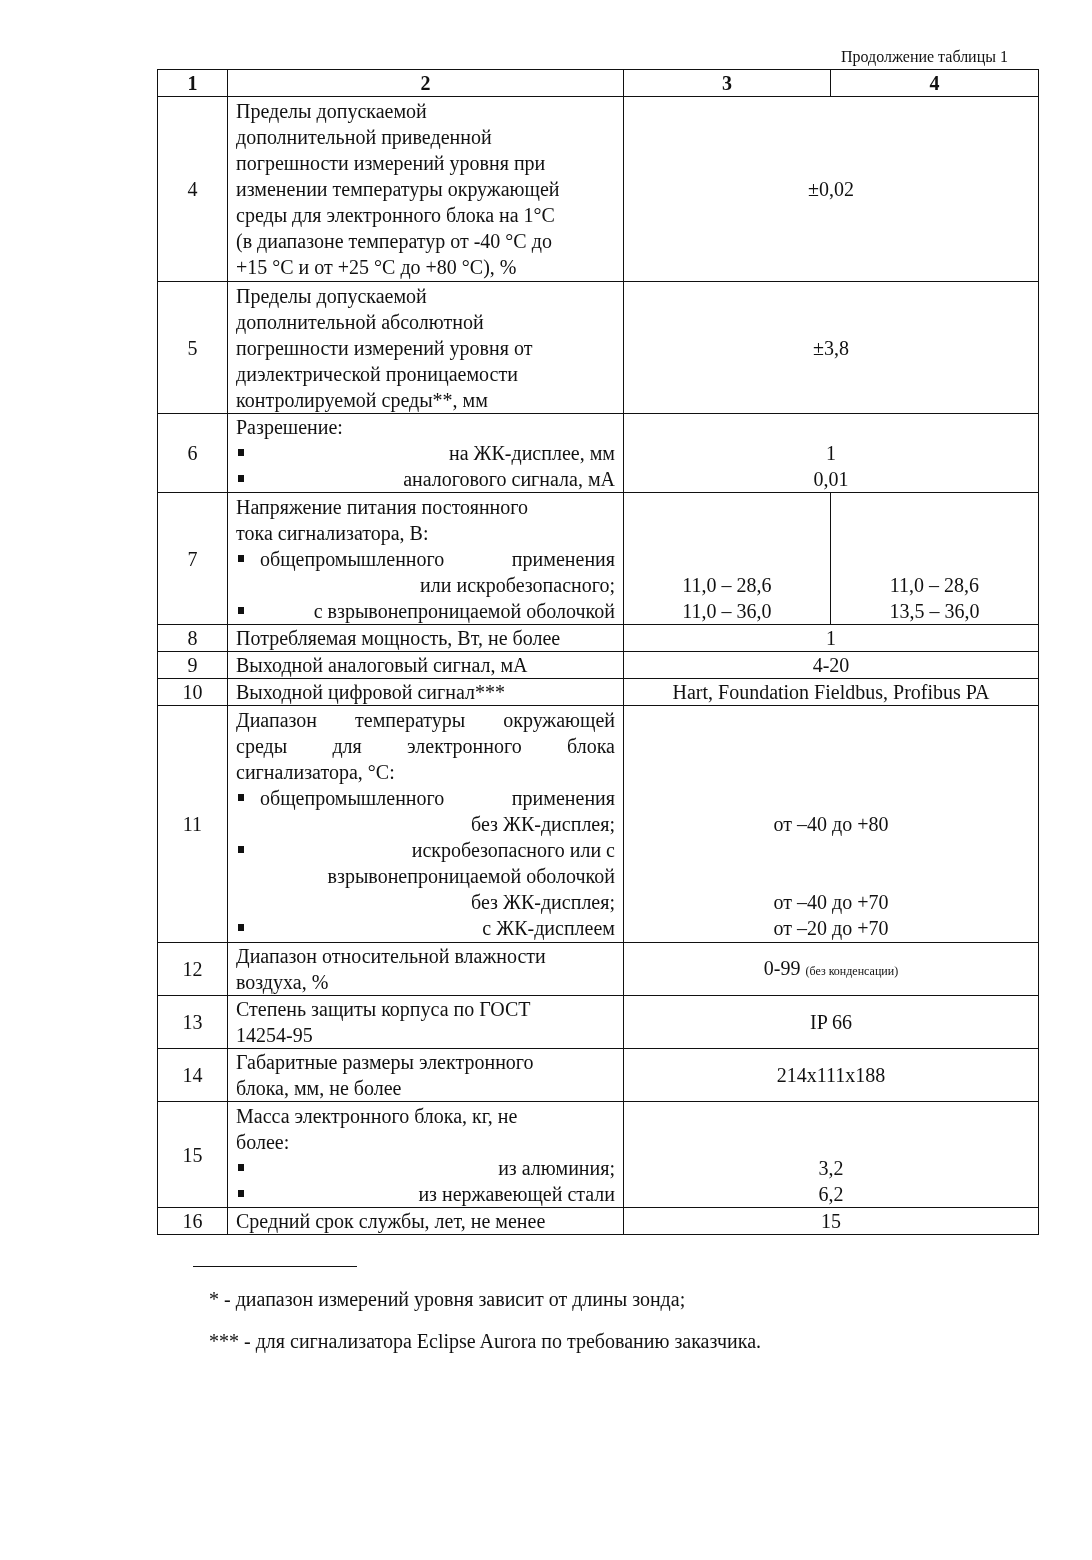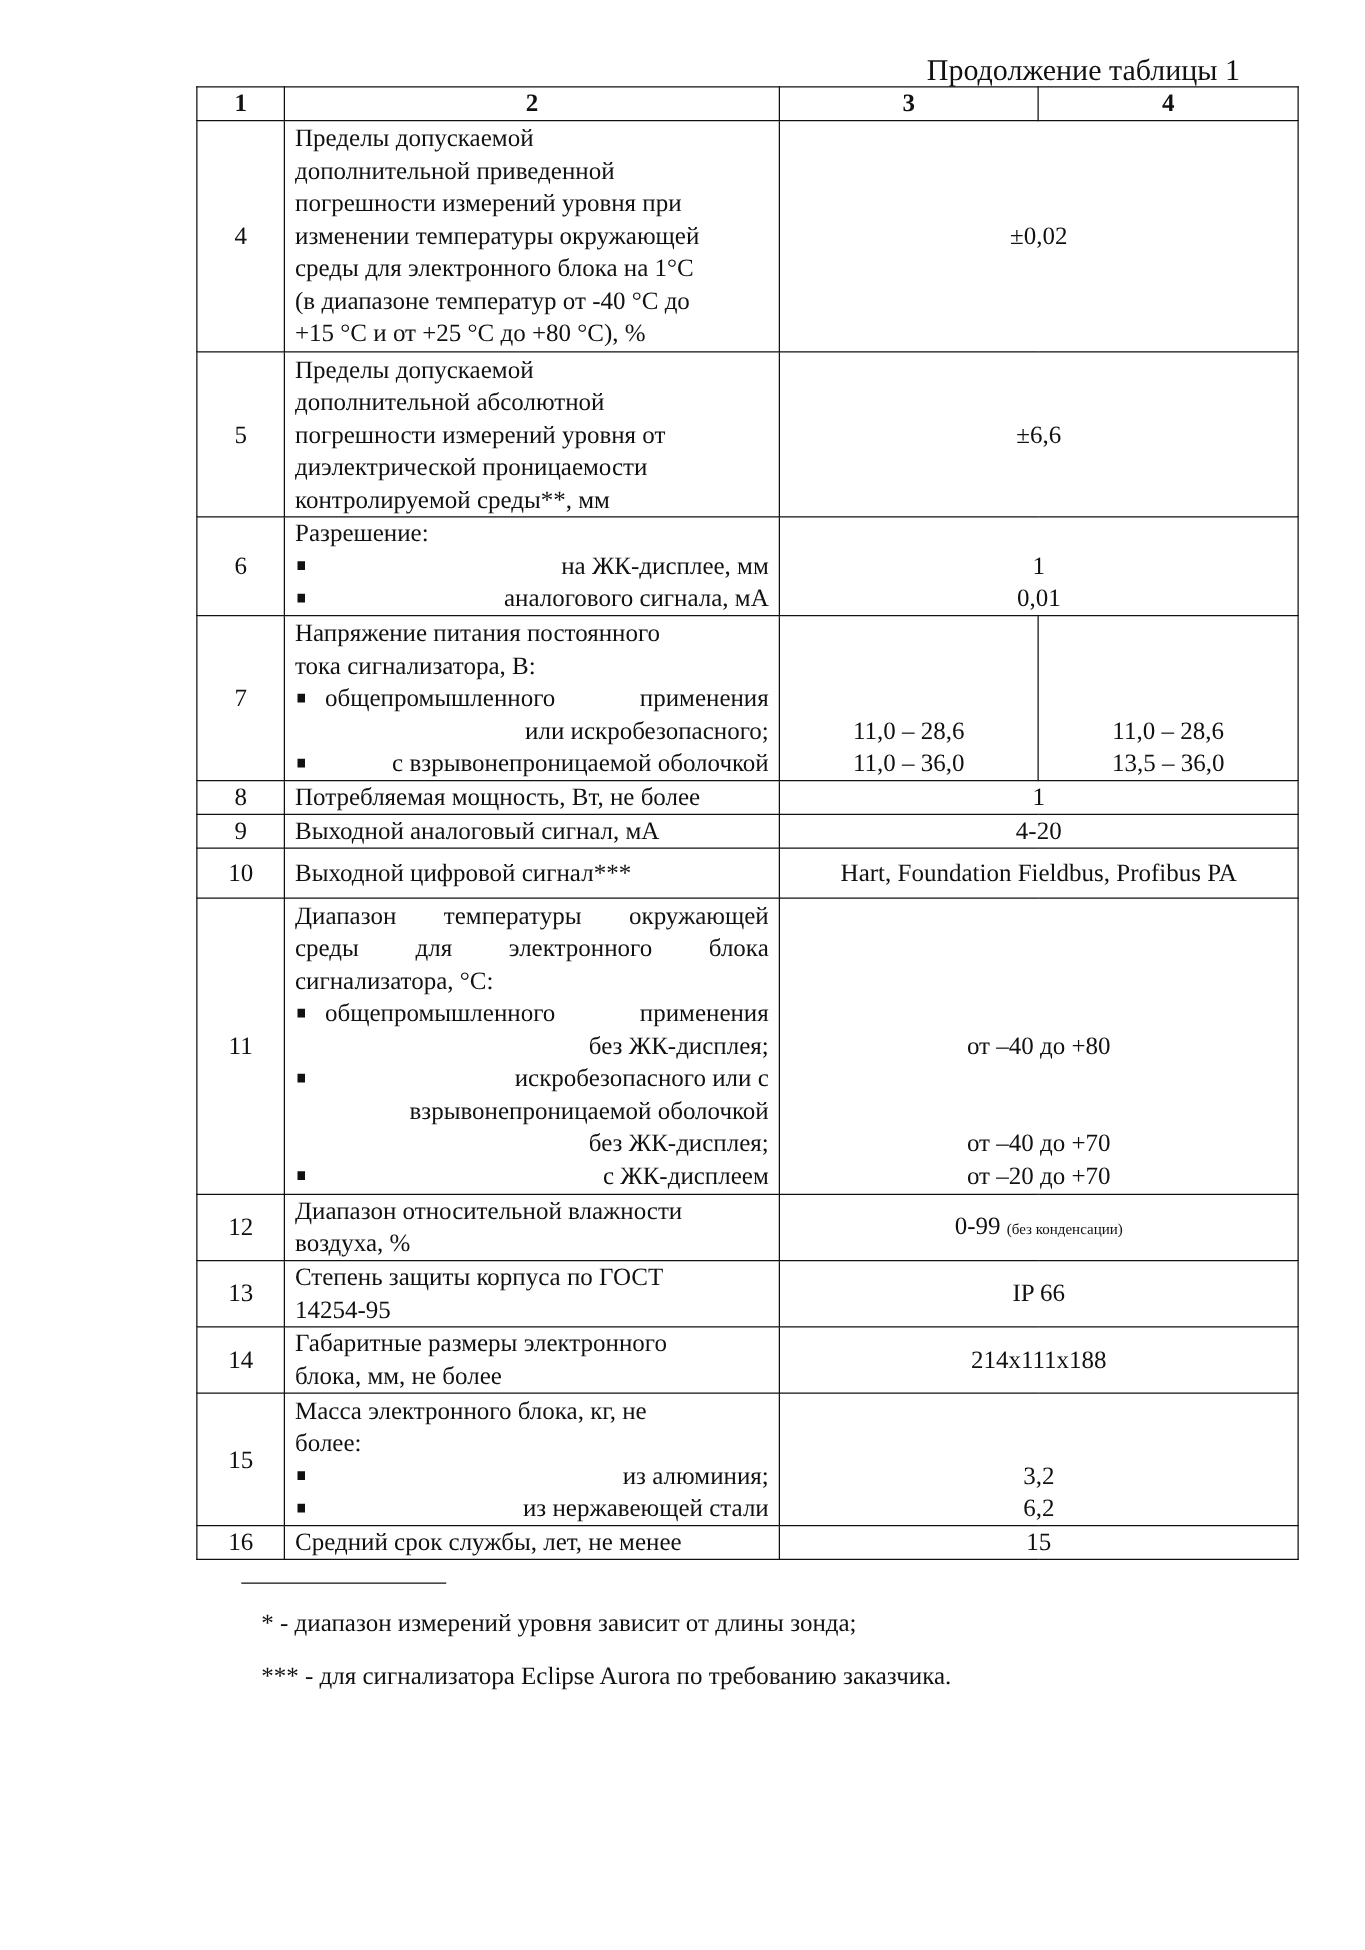--- a/index.html
+++ b/index.html
@@ -1,18 +1,18 @@
 <!DOCTYPE html>
 <html><head>
 <meta charset="utf-8">
 <style>
   html, body { margin:0; padding:0; background:#ffffff; }
   body { width:1092px; height:1560px; position:relative; overflow:hidden;
          font-family:"Liberation Serif", "DejaVu Serif", serif; color:#111; }
-  .caption { position:absolute; top:45px; right:100px; font-size:24px; line-height:24px; }
+  .caption { position:absolute; top:45px; right:84px; font-size:16px; line-height:24px; }
   table.spec { position:absolute; left:157px; top:69px; width:881px;
                border-collapse:collapse; table-layout:fixed; font-size:20px; line-height:26px; }
   table.spec td, table.spec th { border:1.5px solid #111; padding:0 8px; vertical-align:middle; }
   table.spec th { font-weight:bold; text-align:center; height:26px; padding:0; }
   col.c1 { width:70px; } col.c2 { width:396px; } col.c3 { width:207px; } col.c4 { width:208px; }
   td.num { text-align:center; padding:0; }
   td.val { text-align:center;margin-top:10px; }
   td.desc { padding:0 6px 0 9px; }
   .justify-full { text-align:justify; text-align-last:justify; }
   ul.bul { list-style:none; margin:0; padding:0; }
@@ -60,21 +60,21 @@
 
   <tr style="height:132px">
     <td class="num">5</td>
     <td class="desc">
       <div>Пределы допускаемой</div>
       <div>дополнительной абсолютной</div>
       <div>погрешности измерений уровня от</div>
       <div>диэлектрической проницаемости</div>
       <div>контролируемой среды**, мм</div>
     </td>
-    <td class="val" colspan="2">±6,6</td>
+    <td class="val" colspan="2">±3,8</td>
   </tr>
 
   <tr style="height:79px">
     <td class="num">6</td>
     <td class="desc">
       <div>Разрешение:</div>
       <ul class="bul">
         <li>на ЖК-дисплее, мм</li>
         <li>аналогового сигнала, мА</li>
       </ul>
@@ -111,21 +111,21 @@
     <td class="desc">Потребляемая мощность, Вт, не более</td>
     <td class="val" colspan="2">1</td>
   </tr>
 
   <tr style="height:27px">
     <td class="num">9</td>
     <td class="desc">Выходной аналоговый сигнал, мА</td>
     <td class="val" colspan="2">4-20</td>
   </tr>
 
-  <tr style="height:40px">
+  <tr style="height:27px">
     <td class="num">10</td>
     <td class="desc">Выходной цифровой сигнал***</td>
     <td class="val" colspan="2">Hart, Foundation Fieldbus, Profibus PA</td>
   </tr>
 
   <tr style="height:237px">
     <td class="num">11</td>
     <td class="desc">
       <div class="justify-full">Диапазон температуры окружающей</div>
       <div class="justify-full">среды для электронного блока</div>

